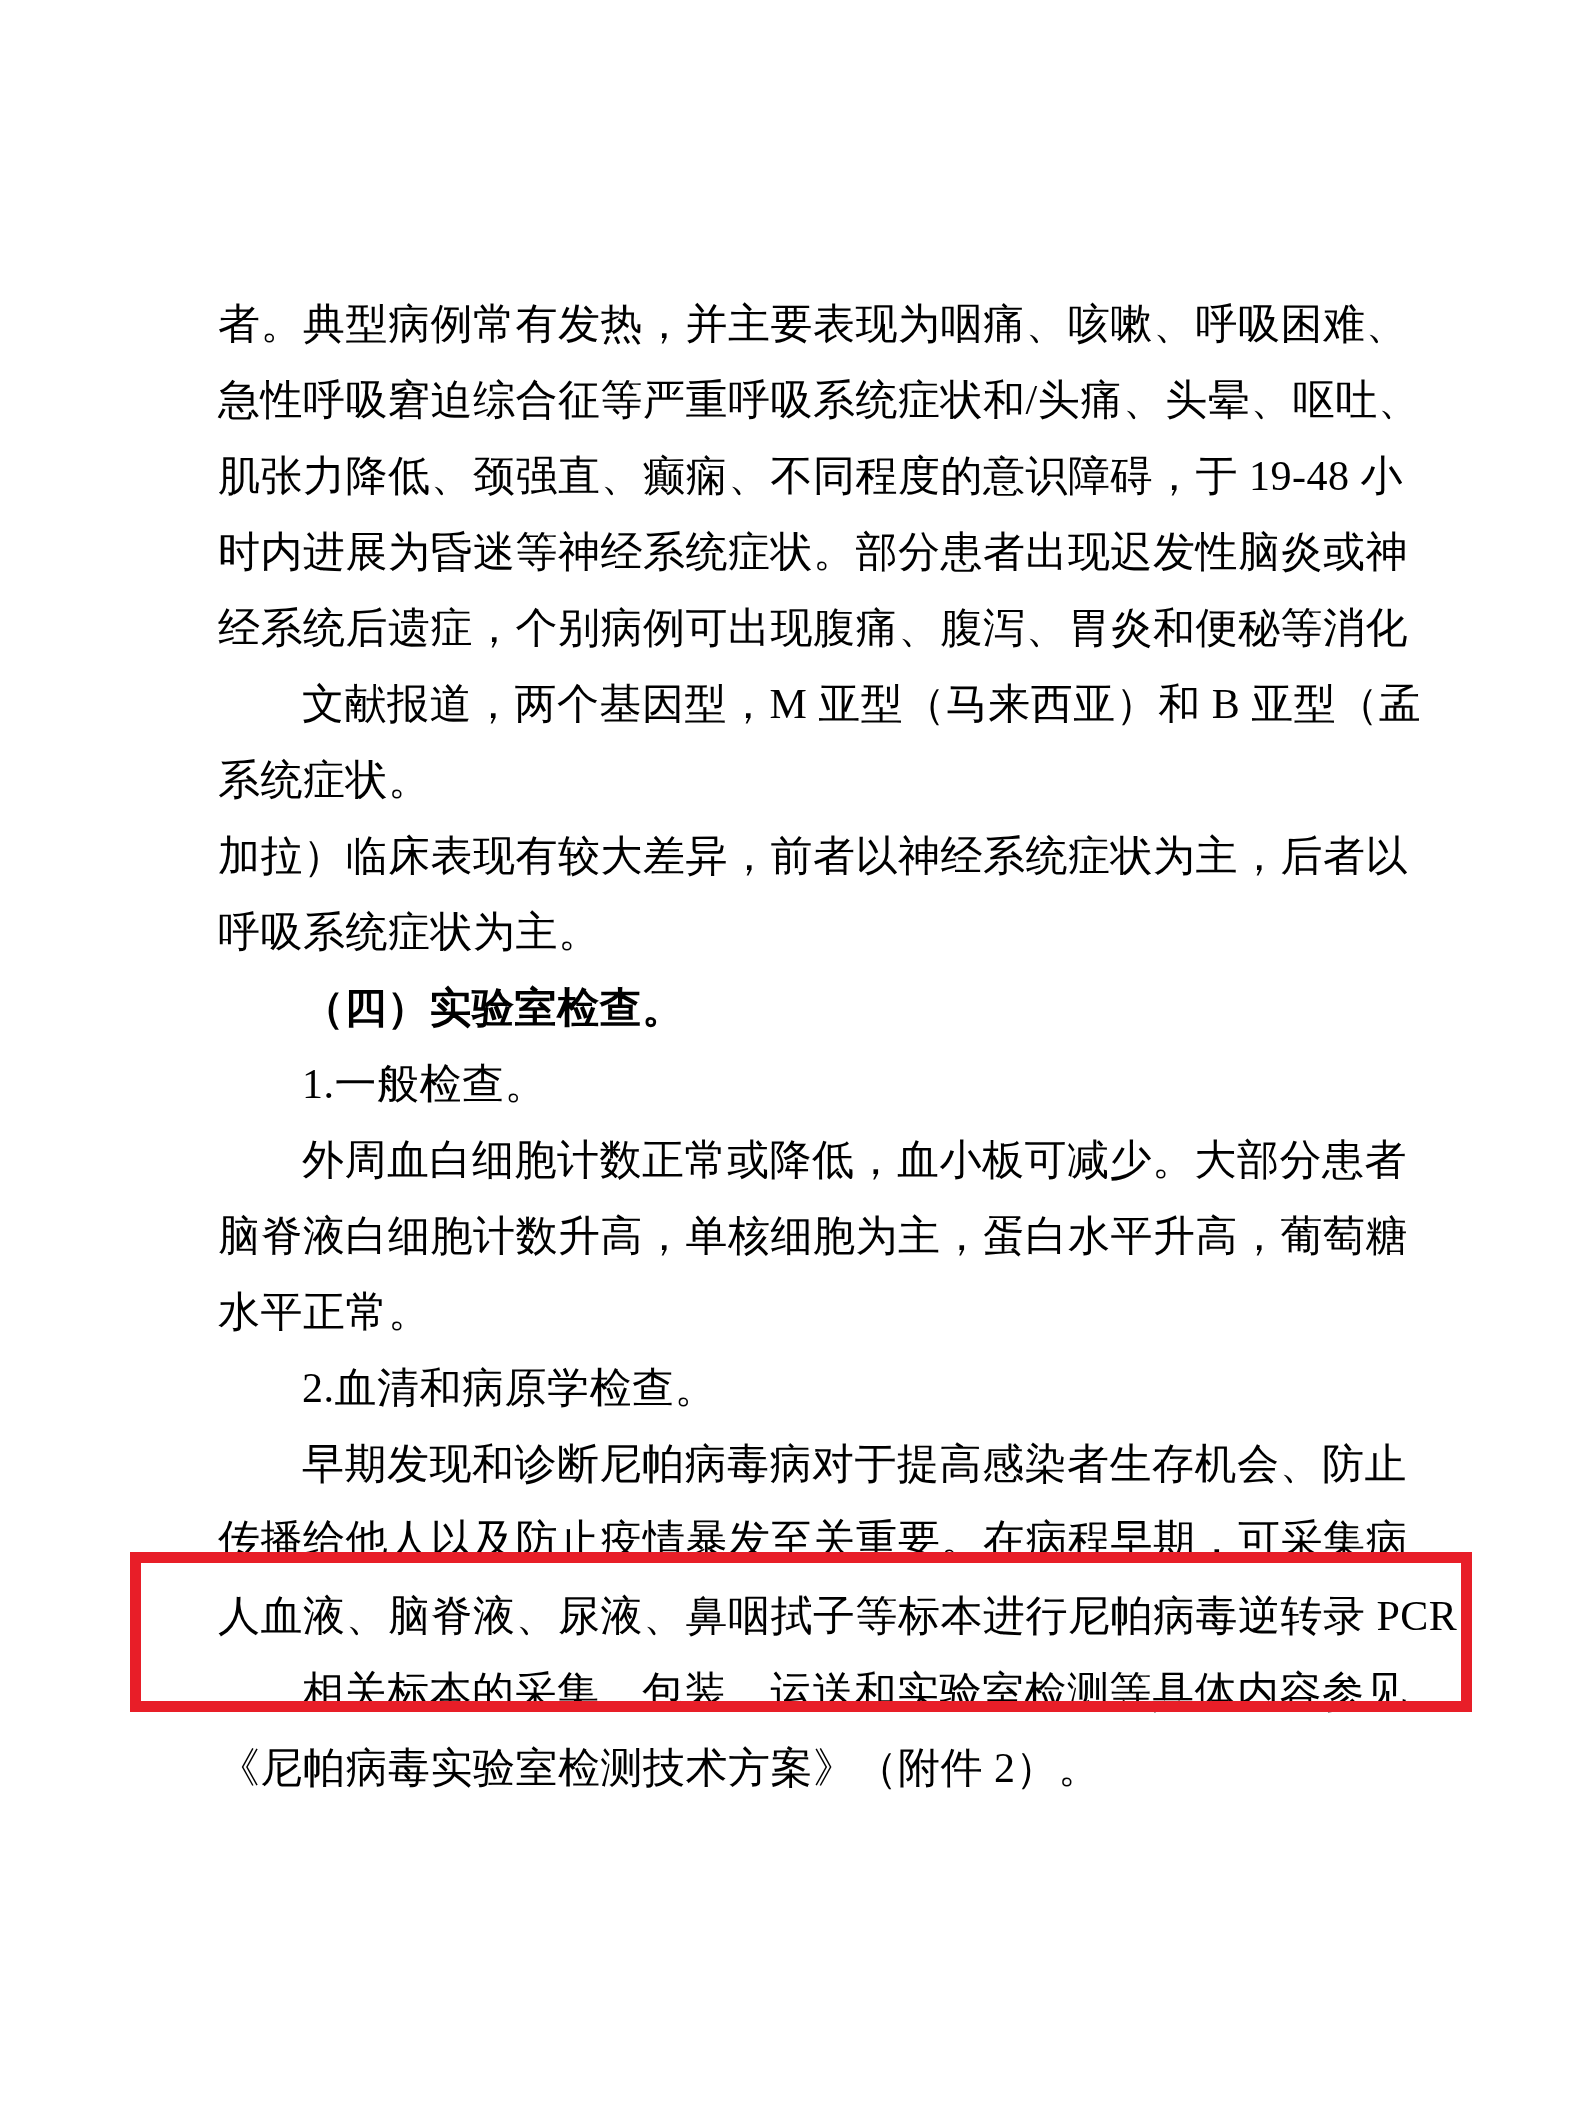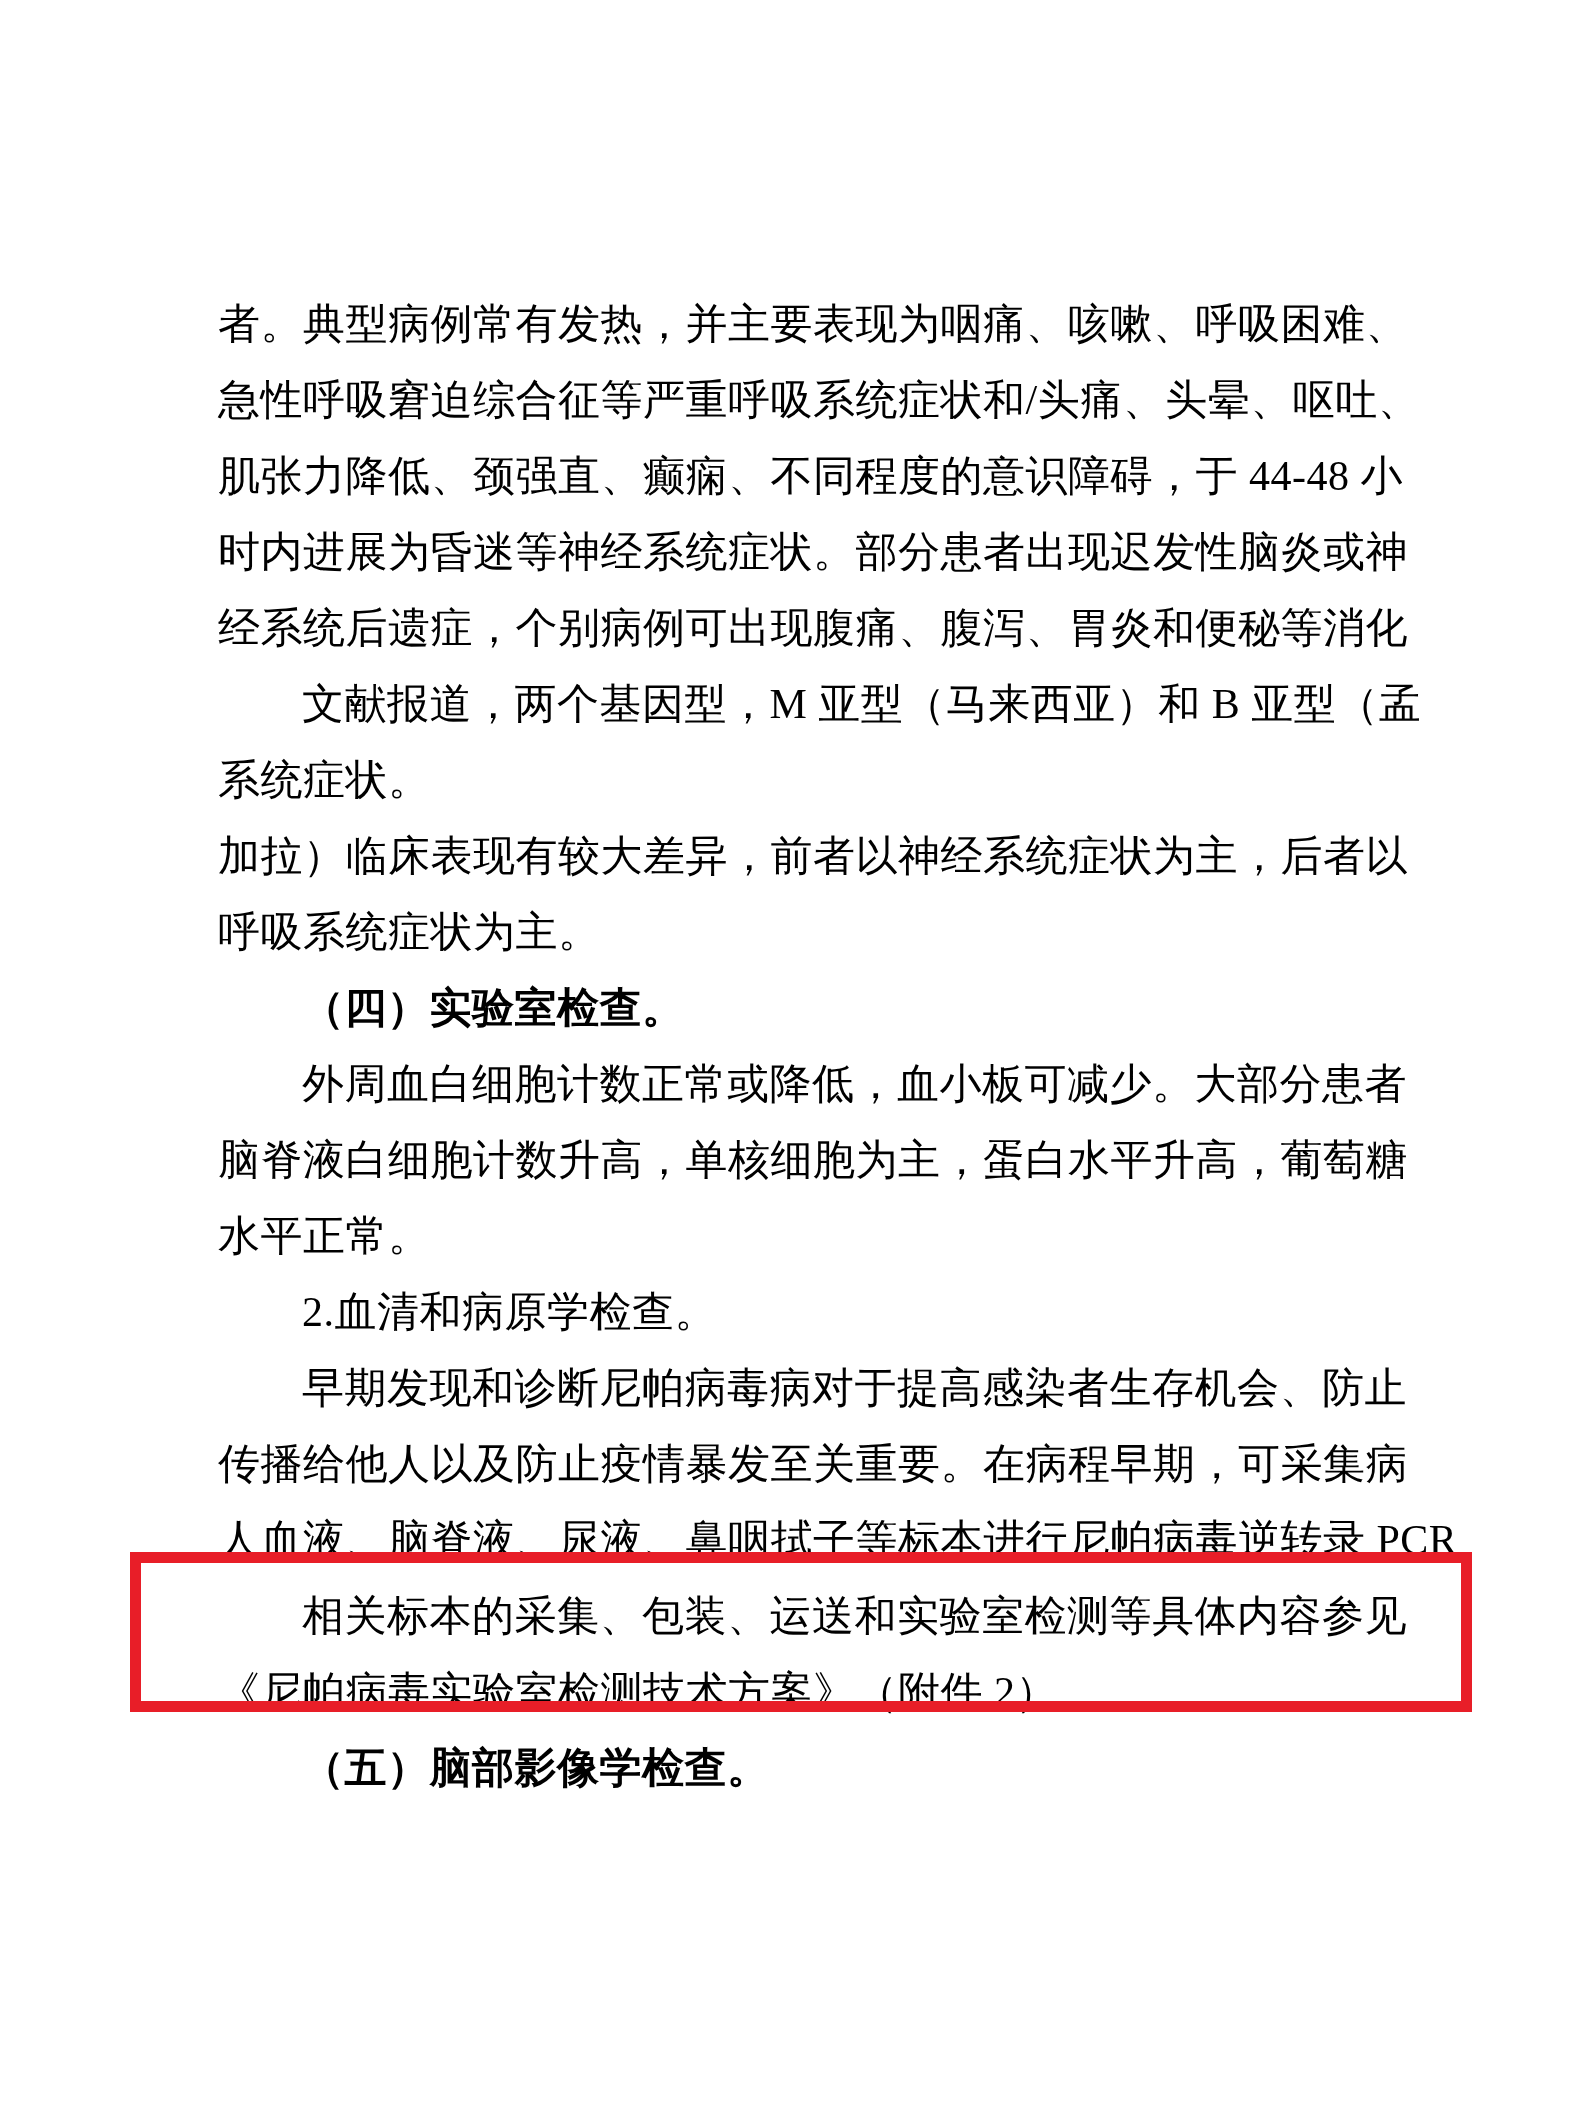--- a/index.html
+++ b/index.html
@@ -56,28 +56,29 @@
   }
 </style>
 </head>
 <body>
 
 <div class="page">
 
   <div class="textblock">
     <div class="line">者。典型病例常有发热，并主要表现为咽痛、咳嗽、呼吸困难、</div>
     <div class="line">急性呼吸窘迫综合征等严重呼吸系统症状和/头痛、头晕、呕吐、</div>
-    <div class="line">肌张力降低、颈强直、癫痫、不同程度的意识障碍，于 44-48 小</div>
+    <div class="line">肌张力降低、颈强直、癫痫、不同程度的意识障碍，于 19-48 小</div>
     <div class="line">时内进展为昏迷等神经系统症状。部分患者出现迟发性脑炎或神</div>
     <div class="line">经系统后遗症，个别病例可出现腹痛、腹泻、胃炎和便秘等消化</div>
     <div class="line indent">文献报道，两个基因型，M 亚型（马来西亚）和 B 亚型（孟</div>
     <div class="line">系统症状。</div>
     <div class="line">加拉）临床表现有较大差异，前者以神经系统症状为主，后者以</div>
     <div class="line">呼吸系统症状为主。</div>
     <div class="line indent bold">（四）实验室检查。</div>
+    <div class="line indent">1.一般检查。</div>
     <div class="line indent">外周血白细胞计数正常或降低，血小板可减少。大部分患者</div>
     <div class="line">脑脊液白细胞计数升高，单核细胞为主，蛋白水平升高，葡萄糖</div>
     <div class="line">水平正常。</div>
     <div class="line indent">2.血清和病原学检查。</div>
     <div class="line indent">早期发现和诊断尼帕病毒病对于提高感染者生存机会、防止</div>
     <div class="line">传播给他人以及防止疫情暴发至关重要。在病程早期，可采集病</div>
     <div class="line">人血液、脑脊液、尿液、鼻咽拭子等标本进行尼帕病毒逆转录 PCR</div>
     <div class="line indent">相关标本的采集、包装、运送和实验室检测等具体内容参见</div>
     <div class="line">《尼帕病毒实验室检测技术方案》（附件 2）。</div>
     <div class="line indent bold">（五）脑部影像学检查。</div>

